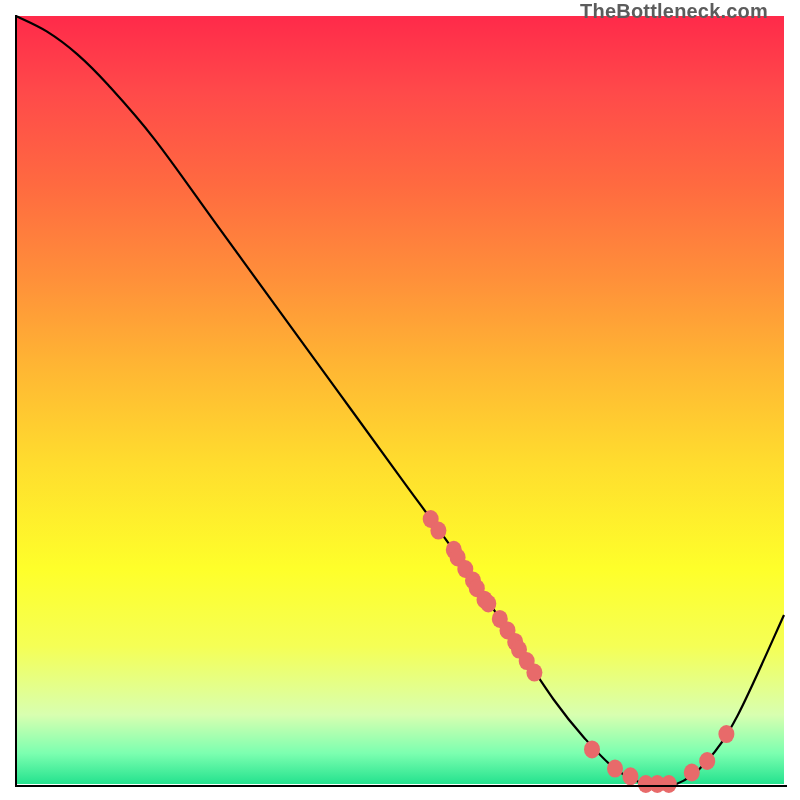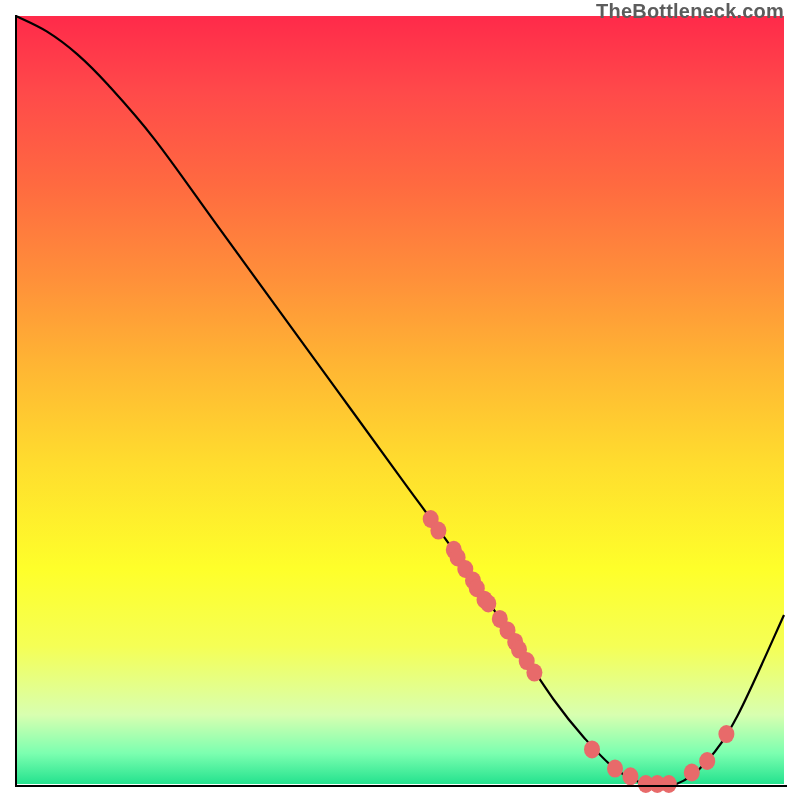--- a/index.html
+++ b/index.html
@@ -41,21 +41,21 @@
     top: 15px;
     width: 770px;
     height: 770px;
     border-left: 2px solid #000;
     border-bottom: 2px solid #000;
     pointer-events: none;
   }
   .watermark {
     position: absolute;
     top: 0px;
-    right: 16px;
+    right: 32px;
     font-size: 20px;
     font-weight: bold;
     color: #5c5c5c;
     letter-spacing: 0.2px;
   }
   svg.overlay {
     position: absolute;
     left: 16px;
     top: 16px;
     width: 768px;

